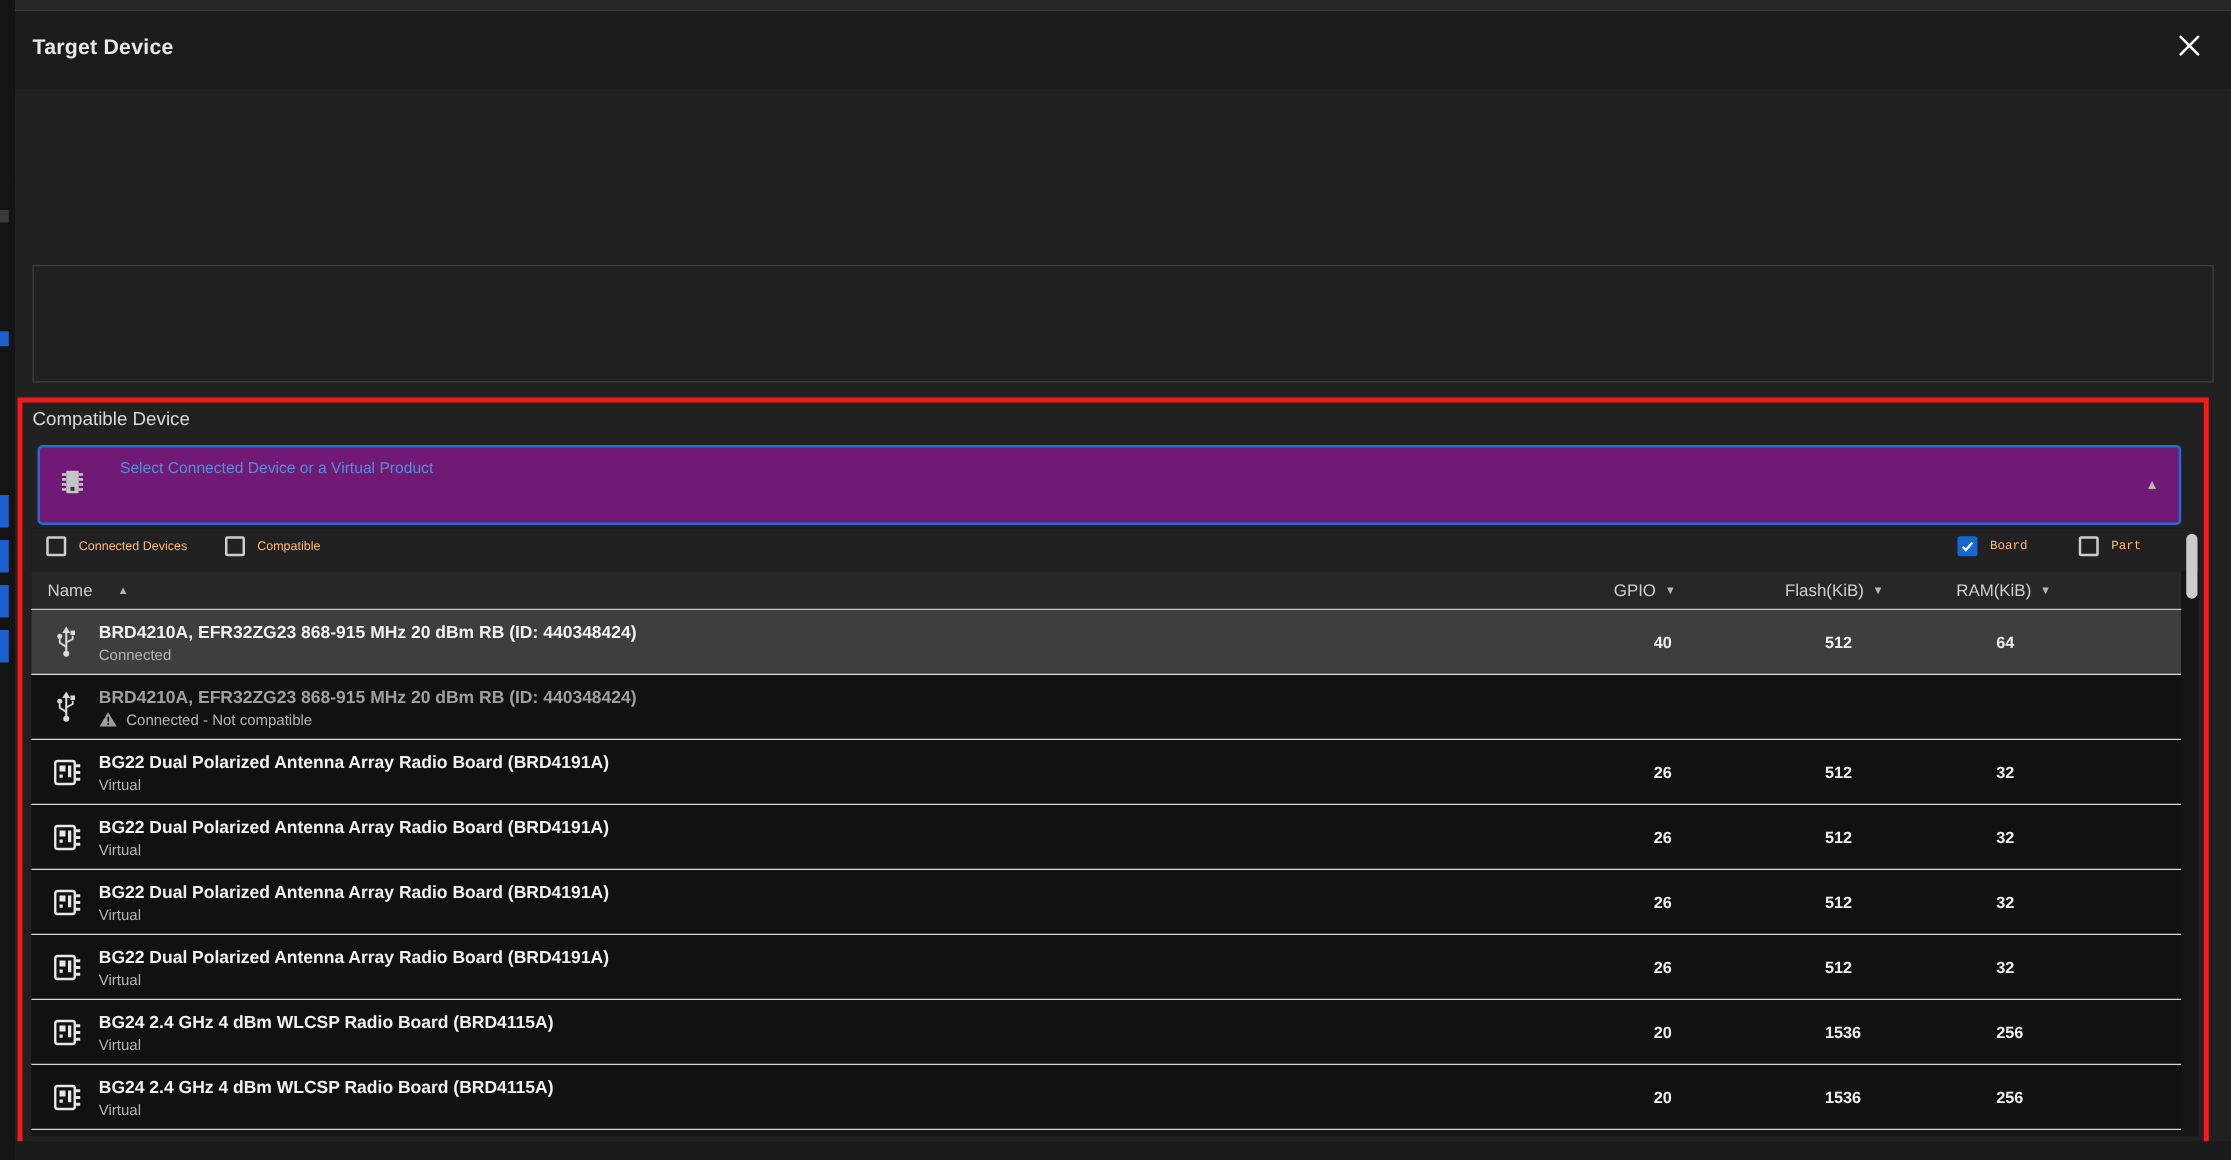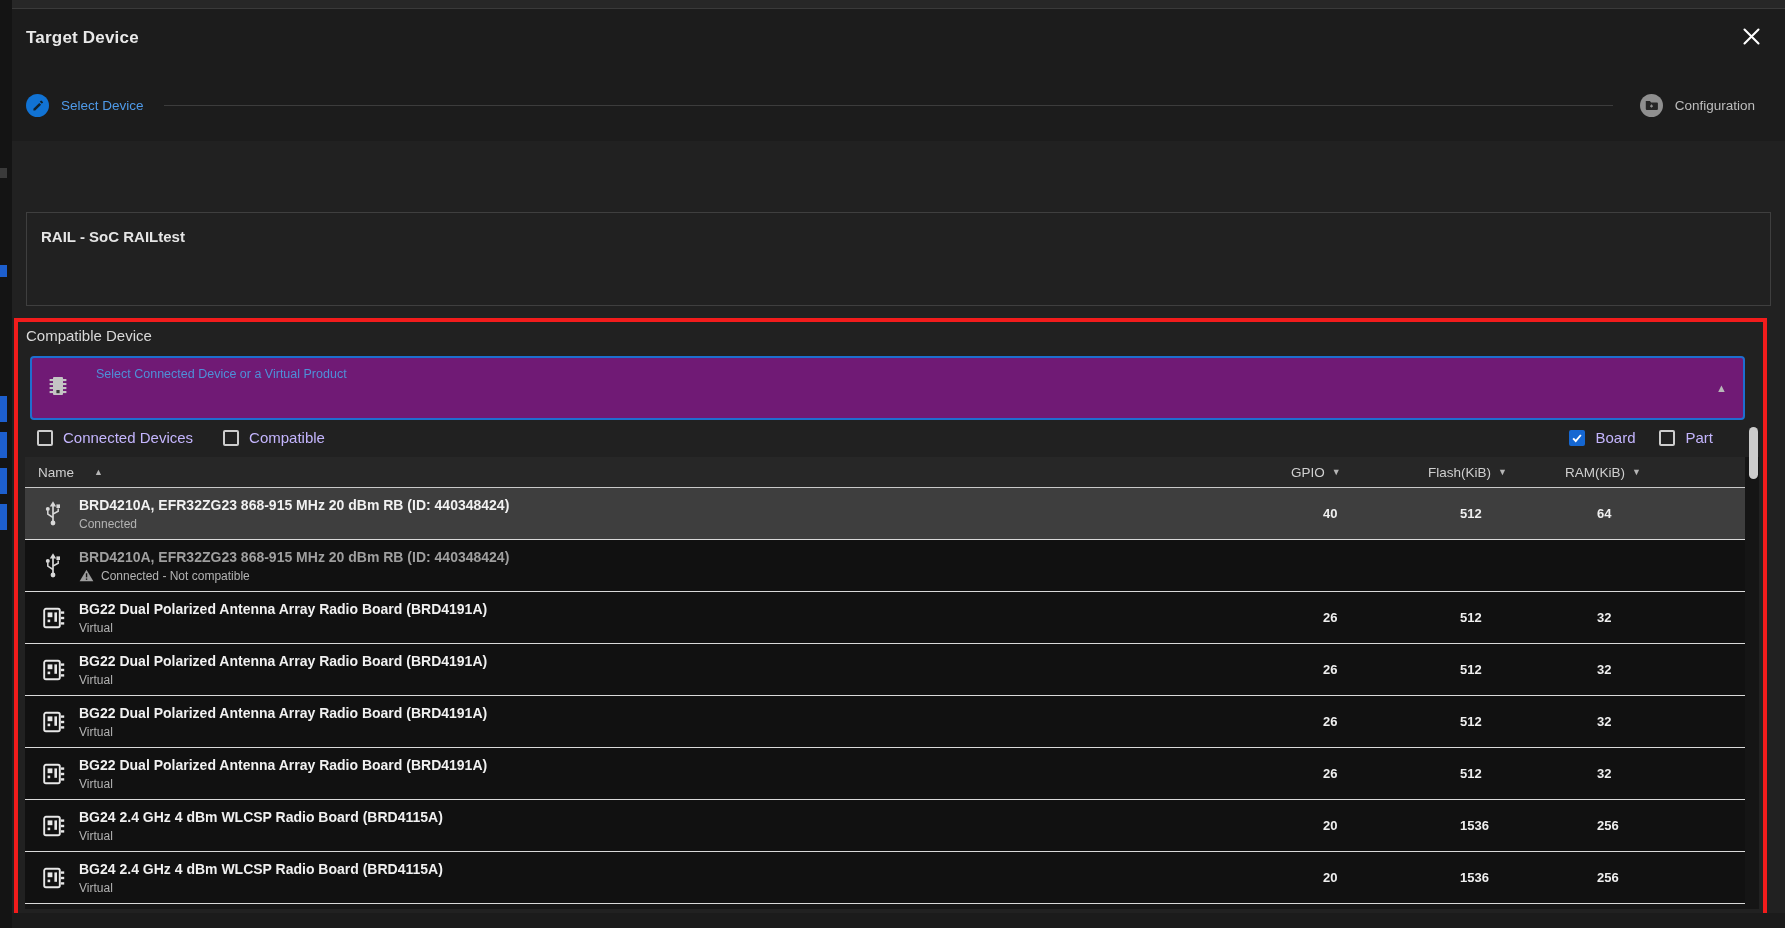--- a/index.html
+++ b/index.html
@@ -35,27 +35,27 @@
   .red-rect{position:absolute;left:2px;top:177px;width:1753px;height:739px;border:4px solid #f21c1c;box-sizing:border-box;}
   .cd-label{position:absolute;left:8px;top:5px;font-size:15px;color:#d9d9d9;}
   .combobox{position:absolute;left:12px;top:34px;width:1715px;height:64px;border:2px solid #1e6fd0;border-radius:4px;background:#701a75;box-sizing:border-box;cursor:pointer;}
   .chip-box{position:absolute;left:14px;top:50%;transform:translateY(-50%);}
   .cb-label{position:absolute;left:64px;top:9px;font-size:12.5px;color:#4e90d9;}
   .cb-caret{position:absolute;right:16px;top:50%;transform:translateY(-50%);font-size:11px;color:#b8b8b8;cursor:pointer;}
   
   .panel{position:absolute;left:7px;top:101px;width:1734px;height:486px;background:#151515;}
   .filters{position:absolute;left:0;right:0;top:0;height:34px;background:#212121;}
   .filters-left{position:absolute;left:12px;top:6px;display:flex;gap:30px;}
-  .filters-right{position:absolute;right:46px;top:6px;display:flex;gap:24px;}
+  .filters-right{position:absolute;right:46px;top:6px;display:flex;gap:41px;font-family:Liberation Mono, monospace;}
   .filter{display:flex;align-items:center;gap:10px;cursor:pointer;}
   .cbx{width:16px;height:16px;border:2px solid #cdcdcd;border-radius:2px;box-sizing:border-box;display:flex;align-items:center;justify-content:center;}
   .cbx .check{display:none;}
   .cbx.checked{background:#1567d2;border-color:#1567d2;}
   .cbx.checked .check{display:block;}
-  .filter-label{font-size:15px;color:#c4b5fd;}
+  .filter-label{font-size:10px;color:#fdba74;}
   .grid-cols{display:grid;grid-template-columns:1fr 137px 137px 148px;align-items:center;}
   .thead{position:absolute;left:0;top:34px;width:1720px;height:31px;background:#272727;border-bottom:1px solid #c9c9c9;box-sizing:border-box;font-size:13.5px;color:#cfcfcf;}
   .th-name{padding-left:13px;display:flex;align-items:center;gap:20px;cursor:pointer;}
   .th-num{display:flex;align-items:center;gap:7px;margin-left:-32px;cursor:pointer;}
   .sort-arrow{font-size:9px;color:#b5b5b5;}
   .tbody{position:absolute;left:0;top:65px;width:1720px;bottom:0;overflow:hidden;}
   .trow{height:52px;background:#111111;border-bottom:1px solid #dadada;box-sizing:border-box;cursor:pointer;}
   .trow.selected{background:#3e3e3e;}
   .name-cell{display:flex;align-items:center;}
   .row-icon{width:44px;margin-left:6px;display:flex;align-items:center;justify-content:center;flex:0 0 auto;}
@@ -86,46 +86,25 @@
 
     <div class="dlg-header">
       <div class="dlg-title">Target Device</div>
       <div class="close-btn">
         <svg width="19" height="19" viewBox="0 0 19 19">
           <path d="M2.5 2.5 L16.5 16.5 M16.5 2.5 L2.5 16.5" stroke="#ffffff" stroke-width="2.1" stroke-linecap="round"></path>
         </svg>
       </div>
     </div>
 
-    <div class="stepper">
-      <div class="step s1">
-        <div class="step-circle active">
-          <svg width="12" height="12" viewBox="0 0 12 12">
-            <path d="M1.4 8.8 V10.6 H3.2 L9.1 4.7 L7.3 2.9 Z M10.7 3.1 a0.95 0.95 0 0 0 0-1.34 L9.84 0.9 a0.95 0.95 0 0 0-1.34 0 l-0.75 0.75 1.8 1.8 Z" fill="#10222e"></path>
-          </svg>
-        </div>
-        <div class="step-label active">Select Device</div>
-      </div>
-      <div class="step-line"></div>
-      <div class="step s2">
-        <div class="step-circle pending">
-          <svg width="13" height="11" viewBox="0 0 13 11">
-            <path d="M0.8 1 h4.1 l1.2 1.5 h5.9 a0.9 0.9 0 0 1 0.9 0.9 V9 a1 1 0 0 1-1 1 H1.8 A1 1 0 0 1 0.8 9 Z" fill="#262626"></path>
-            <path d="M6.5 4.6 v3 M5 6.1 h3" stroke="#8f8f8f" stroke-width="1.1"></path>
-          </svg>
-        </div>
-        <div class="step-label pending">Configuration</div>
-      </div>
-    </div>
 
     <div class="body">
 
 
       <div class="proj-card">
-        <div class="card-title">RAIL - SoC RAILtest</div>
       </div>
 
       <div class="red-rect">
 
         <div class="cd-label">Compatible Device</div>
 
         <div class="combobox">
           <div class="chip-box">
             <svg width="24" height="24" viewBox="0 0 24 24">
               <g fill="#c4c4c4">

